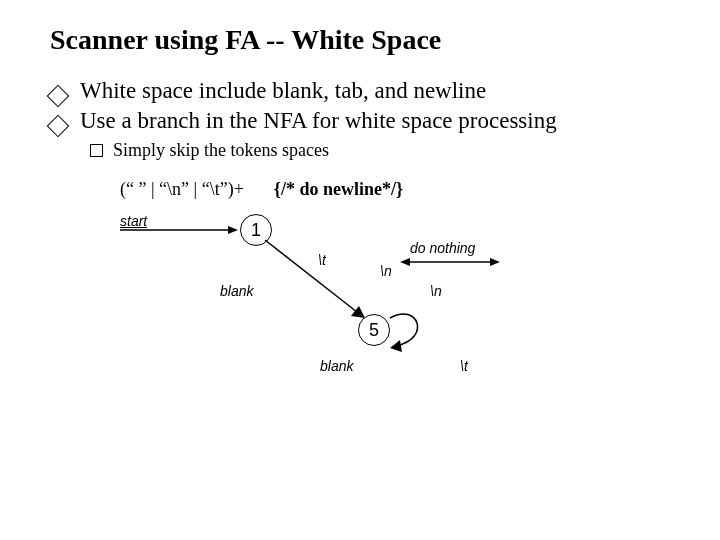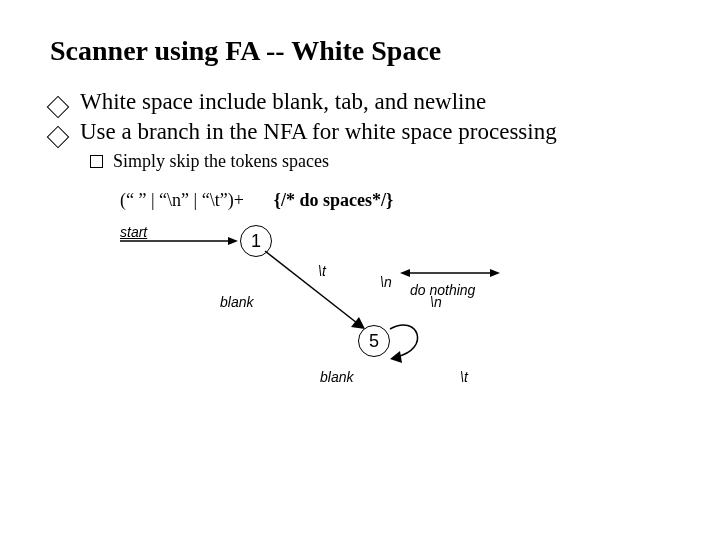--- a/index.html
+++ b/index.html
@@ -7,21 +7,21 @@
     padding: 0;
     width: 720px;
     height: 540px;
     background: #ffffff;
     font-family: "Times New Roman", Times, serif;
     color: #000000;
     position: relative;
     overflow: hidden;
   }
   .slide {
-    padding: 35px 50px 0 50px;
+    padding: 24px 50px 0 50px;
   }
   .title {
     font-size: 28px;
     font-weight: bold;
     margin-bottom: 22px;
   }
   .bullet-l1 {
     display: flex;
     align-items: flex-end;
     font-size: 23px;
@@ -106,21 +106,21 @@
     <span class="diamond"></span>
     <span>Use a branch in the NFA for white space processing</span>
   </div>
   <div class="bullet-l2">
     <span class="square"></span>
     <span>Simply skip the tokens spaces</span>
   </div>
 
   <div class="rule-row">
     <span class="rule-lhs">(“ ” | “\n” | “\t”)+</span>
-    <span class="rule-rhs">{/* do spaces*/}</span>
+    <span class="rule-rhs">{/* do newline*/}</span>
   </div>
 
   <div class="diagram">
 
     <div class="dlabel" style="left:10px; top:5px; text-decoration:underline;">start</div>
 
     <div class="arrow" style="left:10px; top:17px;">
       <svg width="120" height="20">
         <line x1="0" y1="5" x2="108" y2="5" stroke="#000" stroke-width="1.5"></line>
         <polygon class="head" points="118,5 108,1 108,9"></polygon>
@@ -139,21 +139,21 @@
     </div>
 
     <div class="state" style="left:248px; top:106px;">
       <span>5</span>
     </div>
 
     <div class="dlabel" style="left:208px; top:44px;">\t</div>
     <div class="dlabel" style="left:270px; top:55px;">\n</div>
     <div class="dlabel" style="left:110px; top:75px;">blank</div>
 
-    <div class="dlabel" style="left:300px; top:32px;margin-top:31px;">do nothing</div>
+    <div class="dlabel" style="left:300px; top:32px;">do nothing</div>
     <div class="arrow" style="left:290px; top:48px;">
       <svg width="100" height="16">
         <line x1="10" y1="6" x2="90" y2="6" stroke="#000" stroke-width="1.5"></line>
         <polygon class="head" points="0,6 10,2 10,10"></polygon>
         <polygon class="head" points="100,6 90,2 90,10"></polygon>
       </svg>
     </div>
 
     <div class="arrow" style="left:278px; top:102px;">
       <svg width="48" height="44">

